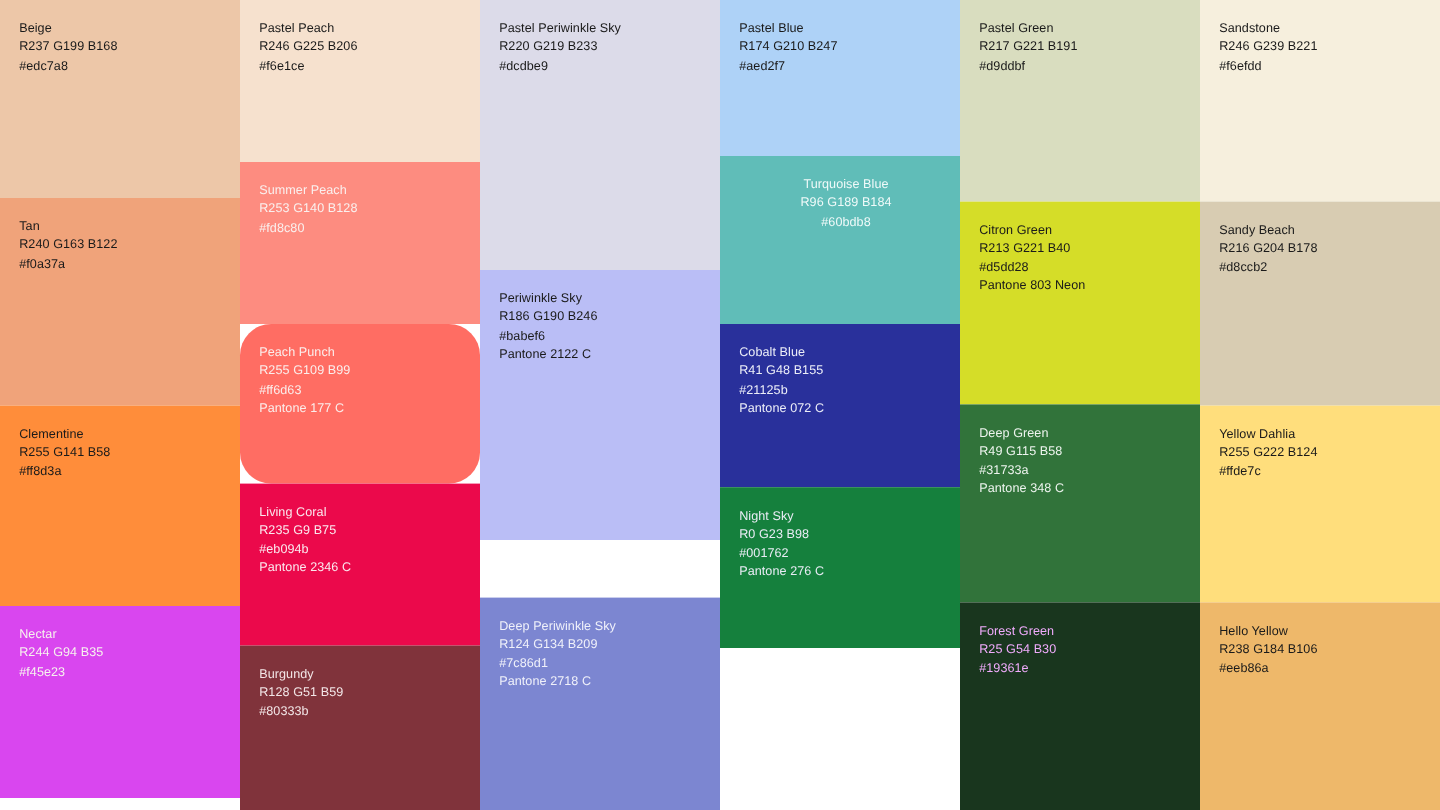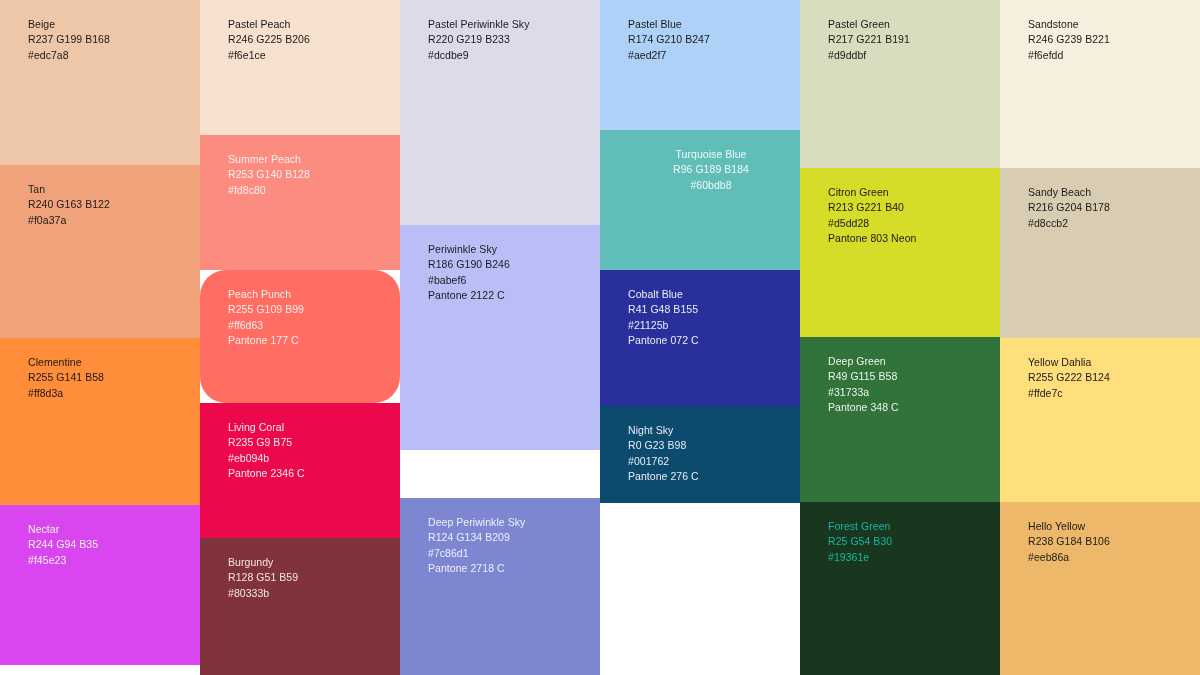--- a/index.html
+++ b/index.html
@@ -23,21 +23,21 @@
     position:relative;
   }
   .swatch {
     width:200px;
     position:relative;
     overflow:hidden;
     flex:0 0 auto;
   }
   .swatch-text {
     position:absolute;
-    left:28px;
+    left:16px;
     top:17px;
     right:6px;
   }
   .swatch-line {
     display:block;
     font-size:10.5px;
     line-height:15.3px;
     letter-spacing:0.005em;
     white-space:nowrap;
     font-weight:400;
@@ -160,21 +160,21 @@
         </div>
       </div>
       <div class="swatch" style="height: 136px; background: rgb(41, 48, 155);">
         <div class="swatch-text" style="color: rgb(236, 238, 248);">
           <span class="swatch-line swatch-name">Cobalt Blue</span>
           <span class="swatch-line swatch-rgb">R41 G48 B155</span>
           <span class="swatch-line swatch-hex">#21125b</span>
           <span class="swatch-line swatch-pantone">Pantone 072 C</span>
         </div>
       </div>
-      <div class="swatch" style="height: 97px; background: #0c4a6e;">
+      <div class="swatch" style="height: 134px; background: #15803d;">
         <div class="swatch-text" style="color: rgb(233, 236, 245);">
           <span class="swatch-line swatch-name">Night Sky</span>
           <span class="swatch-line swatch-rgb">R0 G23 B98</span>
           <span class="swatch-line swatch-hex">#001762</span>
           <span class="swatch-line swatch-pantone">Pantone 276 C</span>
         </div>
       </div>
     </div>
     <div class="palette-column">
       <div class="swatch" style="height: 168px; background: rgb(217, 221, 191);">
@@ -194,21 +194,21 @@
       </div>
       <div class="swatch" style="height: 165px; background: rgb(49, 115, 58);">
         <div class="swatch-text" style="color: rgb(237, 244, 238);">
           <span class="swatch-line swatch-name">Deep Green</span>
           <span class="swatch-line swatch-rgb">R49 G115 B58</span>
           <span class="swatch-line swatch-hex">#31733a</span>
           <span class="swatch-line swatch-pantone">Pantone 348 C</span>
         </div>
       </div>
       <div class="swatch" style="height: 173px; background: rgb(25, 54, 30);">
-        <div class="swatch-text" style="color: #14b8a6;">
+        <div class="swatch-text" style="color: #f0abfc;">
           <span class="swatch-line swatch-name">Forest Green</span>
           <span class="swatch-line swatch-rgb">R25 G54 B30</span>
           <span class="swatch-line swatch-hex">#19361e</span>
         </div>
       </div>
     </div>
     <div class="palette-column">
       <div class="swatch" style="height: 168px; background: rgb(246, 239, 221);">
         <div class="swatch-text" style="color: rgb(26, 26, 26);">
           <span class="swatch-line swatch-name">Sandstone</span>

